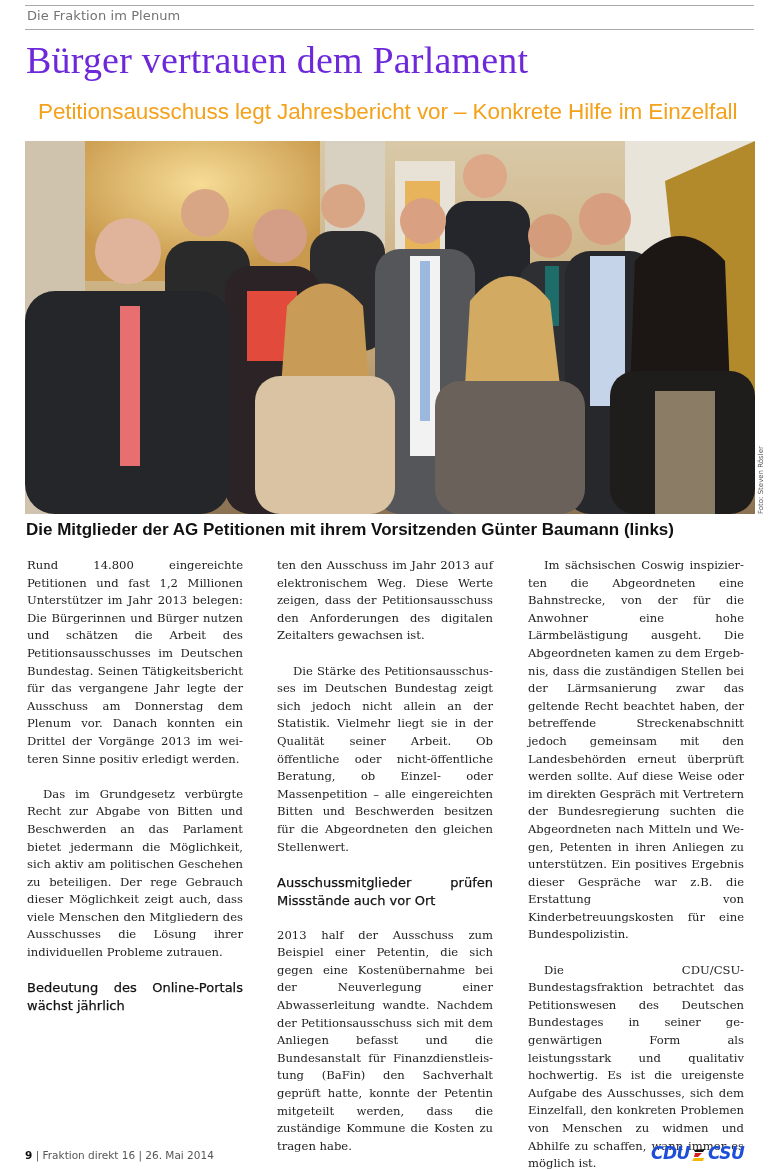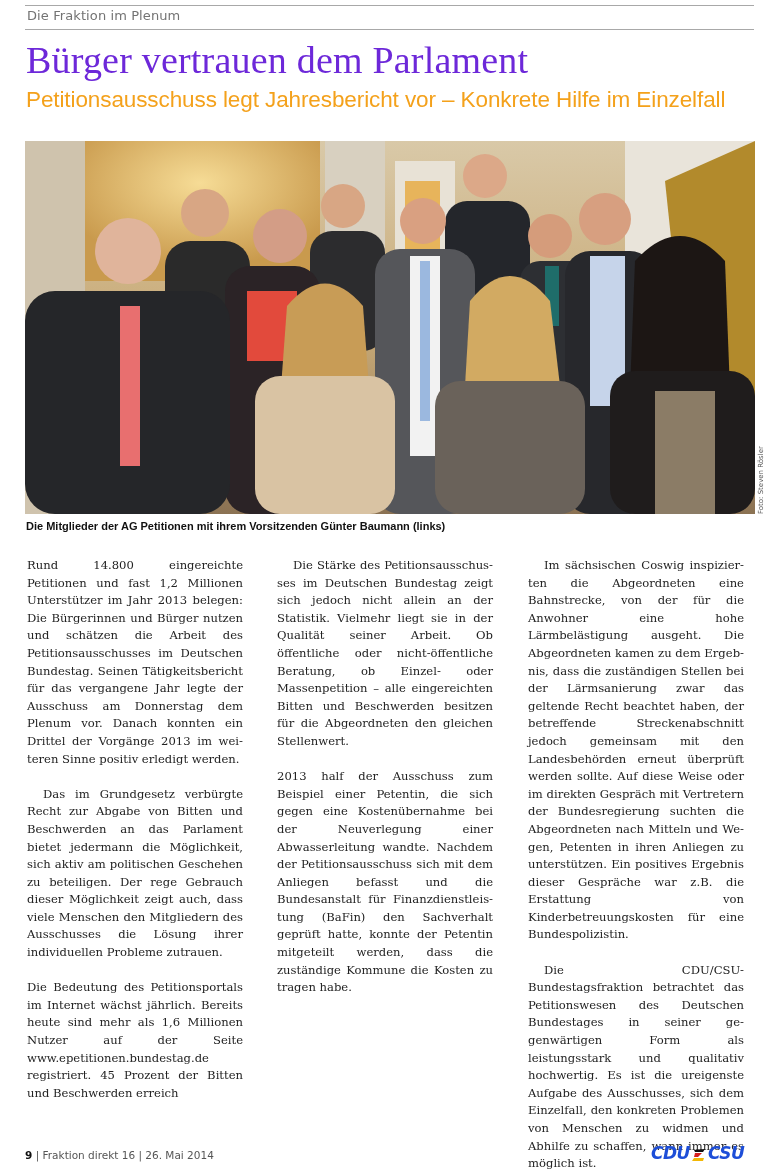--- a/index.html
+++ b/index.html
@@ -4,42 +4,42 @@
   <style>
     html, body { margin: 0; padding: 0; background: #ffffff; }
     body { width: 770px; height: 1169px; position: relative; overflow: hidden; font-family: "DejaVu Serif", serif; color: #1a1a1a; }
     .rule { position: absolute; left: 25px; width: 729px; height: 1px; background: #a8a8a8; }
     .section-label { position: absolute; left: 27px; top: 8px; font-family: "DejaVu Sans", sans-serif; font-size: 13px; color: #737373; letter-spacing: 0.1px; }
     .headline { position: absolute; left: 26px; top: 38px; font-family: "Liberation Serif", serif; font-size: 38px; color: #6d28d9; letter-spacing: 0.2px; white-space: nowrap; }
     .subheadline { position: absolute; left: 26px; top: 87px; font-family: "Liberation Sans", sans-serif; font-size: 22.5px; color: #f4a11b; white-space: nowrap; letter-spacing: -0.1px; }
     .photo { position: absolute; left: 25px; top: 141px; width: 730px; height: 373px; overflow: hidden; background: #6a5540; }
     .photo svg { display: block; }
     .photo-credit { position: absolute; left: 757px; top: 514px; transform-origin: 0 0; transform: rotate(-90deg); font-family: "DejaVu Sans", sans-serif; font-size: 7px; color: #555; white-space: nowrap; }
-    .caption { position: absolute; left: 26px; top: 520px; font-family: "Liberation Sans", sans-serif; font-weight: bold; font-size: 11px; color: #111; white-space: nowrap; }
+    .caption { position: absolute; left: 26px; top: 520px; font-family: "Liberation Sans", sans-serif; font-weight: bold; font-size: 17px; color: #111; white-space: nowrap; }
     .col { position: absolute; top: 557px; width: 216px; font-family: "DejaVu Serif", serif; font-size: 11.6px; line-height: 17.6px; color: #222; text-align: justify; hyphens: manual; }
     .col p { margin: 0 0 17.6px 0; }
     .col p.indent { text-indent: 16px; }
     .col h3 { margin: 0 0 17px 0; font-family: "DejaVu Sans", sans-serif; font-size: 13px; font-weight: normal; line-height: 18px; color: #111; -webkit-text-stroke: 0.25px #111; }
     .col1 { left: 27px; }
     .col2 { left: 277px; }
     .col3 { left: 528px; }
     .footer { position: absolute; left: 25px; top: 1149px; font-family: "DejaVu Sans", sans-serif; font-size: 10.5px; color: #555; white-space: nowrap; }
     .footer .pnum { color: #111; font-weight: bold; }
     .logo { position: absolute; left: 651px; top: 1143px; font-family: "DejaVu Sans", sans-serif; font-weight: bold; font-style: italic; font-size: 17px; color: #1d4ed8; letter-spacing: -0.5px; display: flex; align-items: center; }
     .logo .flag { display: inline-block; width: 16px; height: 14px; margin: 0 1px; }
   </style>
 </head>
 <body>
 
 <div class="rule" style="top:5px;"></div>
 <div class="section-label">Die Fraktion im Plenum</div>
 <div class="rule" style="top:29px;"></div>
 
 <h1 class="headline" style="margin:0;font-weight:normal;">Bürger vertrauen dem Parlament</h1>
-<h2 class="subheadline" style="margin:0;font-weight:normal;">Petitionsausschuss legt Jahresbericht vor – Konkrete Hilfe im Einzelfall</h2>
+<h2 class="subheadline" style="margin:12px;font-weight:normal;">Petitionsausschuss legt Jahresbericht vor – Konkrete Hilfe im Einzelfall</h2>
 
 <div class="photo" role="img" aria-label="Gruppenfoto der Mitglieder der AG Petitionen im Treppenhaus">
   <svg width="730" height="373" viewBox="0 0 730 373" xmlns="http://www.w3.org/2000/svg">
     <defs>
       <linearGradient id="bg" x1="0" y1="0" x2="0" y2="1">
         <stop offset="0" stop-color="#d9c9a8"></stop>
         <stop offset="0.5" stop-color="#c9ab78"></stop>
         <stop offset="1" stop-color="#8b7253"></stop>
       </linearGradient>
       <radialGradient id="arch" cx="0.5" cy="0.3" r="0.6">
@@ -93,25 +93,27 @@
     </g>
   </svg>
 </div>
 <div class="photo-credit">Foto: Steven Rösler</div>
 
 <div class="caption">Die Mitglieder der AG Petitionen mit ihrem Vorsitzenden Günter Baumann (links)</div>
 
 <div class="col col1">
   <p>Rund 14.800 eingereichte Petitionen und fast 1,2 Millionen Unterstützer im Jahr 2013 belegen: Die Bürgerin­nen und Bürger nutzen und schätzen die Arbeit des Petitionsausschusses im Deutschen Bundestag. Seinen Tä­tigkeitsbericht für das vergangene Jahr legte der Ausschuss am Donners­tag dem Plenum vor. Danach konnten ein Drittel der Vorgänge 2013 im wei­teren Sinne positiv erledigt werden.</p>
   <p class="indent">Das im Grundgesetz verbürgte Recht zur Abgabe von Bitten und Be­schwerden an das Parlament bietet je­dermann die Möglichkeit, sich aktiv am politischen Geschehen zu beteili­gen. Der rege Gebrauch dieser Mög­lichkeit zeigt auch, dass viele Men­schen den Mitgliedern des Ausschus­ses die Lösung ihrer individuellen Probleme zutrauen.</p>
-  <p>Die Bedeutung des Petitionsportals im Internet wächst jährlich. Bereits heute sind mehr als 1,6 Millionen Nutzer auf der Seite www.epetitionen.­bundestag.de registriert. 45 Prozent der Bitten und Beschwerden erreich­</p>
+  <h3>Bedeutung des Online-Portals wächst jährlich</h3>
 </div>
 
 <div class="col col2">
+  <p>ten den Ausschuss im Jahr 2013 auf elektronischem Weg. Diese Werte zei­gen, dass der Petitionsausschuss den Anforderungen des digitalen Zeital­ters gewachsen ist.</p>
   <p class="indent">Die Stärke des Petitionsausschus­ses im Deutschen Bundestag zeigt sich jedoch nicht allein an der Statis­tik. Vielmehr liegt sie in der Qualität seiner Arbeit. Ob öffentliche oder nicht-öffentliche Beratung, ob Einzel- oder Massenpetition – alle einge­reichten Bitten und Beschwerden be­sitzen für die Abgeordneten den glei­chen Stellenwert.</p>
+  <h3>Ausschussmitglieder prüfen Missstände auch vor Ort</h3>
   <p>2013 half der Ausschuss zum Beispiel einer Petentin, die sich gegen eine Kostenübernahme bei der Neuverle­gung einer Abwasserleitung wandte. Nachdem der Petitionsausschuss sich mit dem Anliegen befasst und die Bundesanstalt für Finanzdienstleis­tung (BaFin) den Sachverhalt geprüft hatte, konnte der Petentin mitgeteilt werden, dass die zuständige Kommu­ne die Kosten zu tragen habe.</p>
 </div>
 
 <div class="col col3">
   <p class="indent">Im sächsischen Coswig inspizier­ten die Abgeordneten eine Bahnstre­cke, von der für die Anwohner eine hohe Lärmbelästigung ausgeht. Die Abgeordneten kamen zu dem Ergeb­nis, dass die zuständigen Stellen bei der Lärmsanierung zwar das geltende Recht beachtet haben, der betreffende Streckenabschnitt jedoch gemeinsam mit den Landesbehörden erneut über­prüft werden sollte. Auf diese Weise oder im direkten Gespräch mit Vertre­tern der Bundesregierung suchten die Abgeordneten nach Mitteln und We­gen, Petenten in ihren Anliegen zu unterstützen. Ein positives Ergebnis dieser Gespräche war z.B. die Erstat­tung von Kinderbetreuungskosten für eine Bundespolizistin.</p>
   <p class="indent">Die CDU/CSU-Bundestagsfraktion betrachtet das Petitionswesen des Deutschen Bundestages in seiner ge­genwärtigen Form als leistungsstark und qualitativ hochwertig. Es ist die ureigenste Aufgabe des Ausschusses, sich dem Einzelfall, den konkreten Problemen von Menschen zu widmen und Abhilfe zu schaffen, wann immer es möglich ist.</p>
 </div>
 
 <div class="footer">
   <span class="pnum">9</span><span> | Fraktion direkt 16 | 26. Mai 2014</span>

